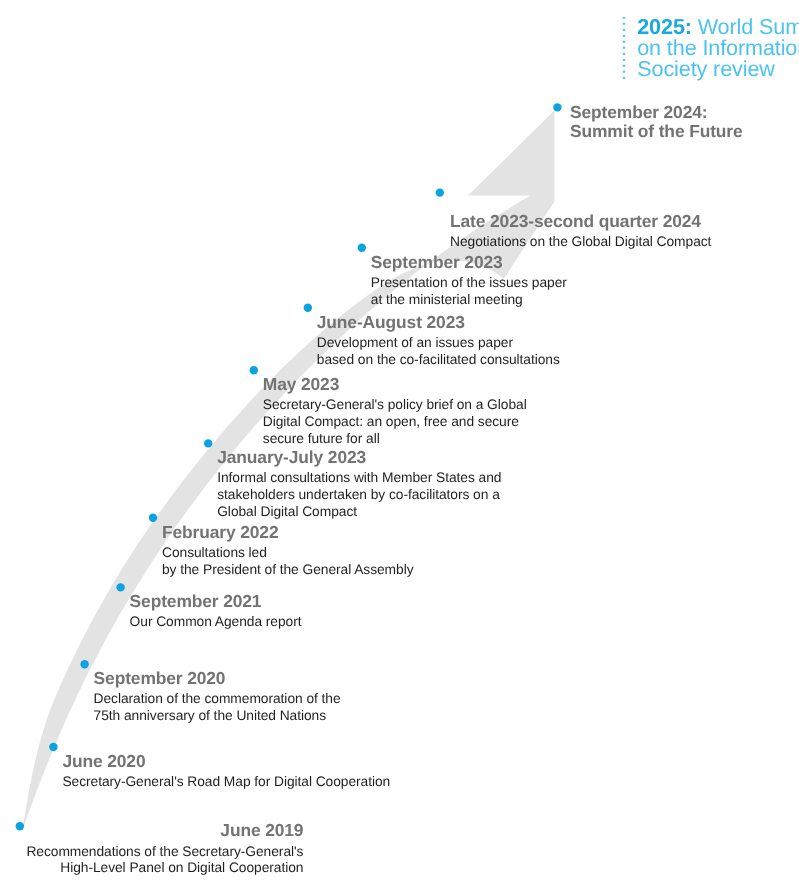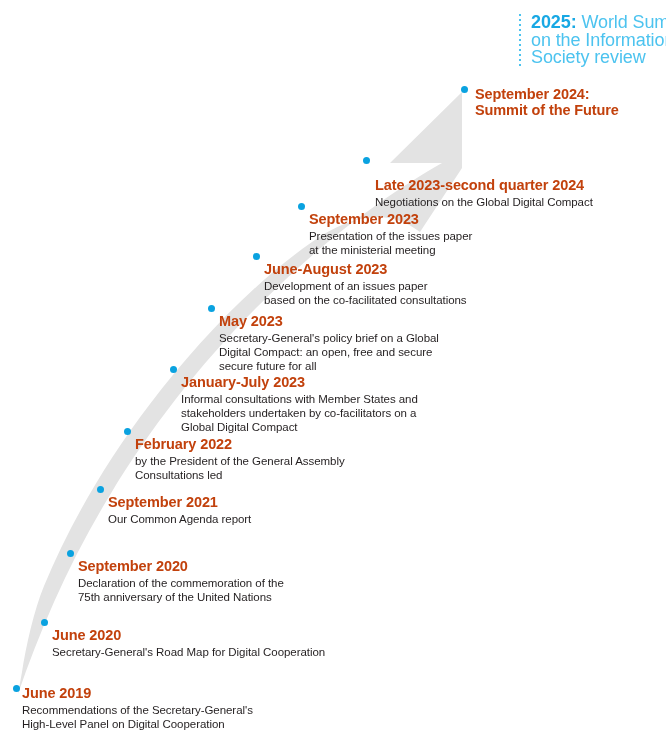--- a/index.html
+++ b/index.html
@@ -32,21 +32,21 @@
   .milestone-dot {
     position: absolute;
     width: 7px;
     height: 7px;
     border-radius: 50%;
     background: #0aa2e0;
   }
   .milestone-heading {
     font-size: 14.5px;
     font-weight: bold;
-    color: #c2410c;
+    color: #737373;
     line-height: 17px;
     letter-spacing: -0.1px;
   }
   .milestone-heading.two-line {
     line-height: 16px;
   }
   .milestone-desc {
     font-size: 11.5px;
     font-weight: normal;
     color: #231f20;
@@ -185,22 +185,22 @@
         <span>Global Digital Compact</span>
       </div>
     </div>
   </div>
 
   <div class="milestone" style="left:124px; top:428px;">
     <div class="milestone-dot" style="left:0px; top:0px;"></div>
     <div style="margin-left:11px; margin-top:8px;">
       <div class="milestone-heading">February 2022</div>
       <div class="milestone-desc">
+        <span>Consultations led</span>
         <span>by the President of the General Assembly</span>
-        <span>Consultations led</span>
       </div>
     </div>
   </div>
 
   <div class="milestone" style="left:97px; top:486px;">
     <div class="milestone-dot" style="left:0px; top:0px;"></div>
     <div style="margin-left:11px; margin-top:8px;">
       <div class="milestone-heading">September 2021</div>
       <div class="milestone-desc">
         <span>Our Common Agenda report</span>
@@ -224,21 +224,21 @@
     <div style="margin-left:11px; margin-top:8px;">
       <div class="milestone-heading">June 2020</div>
       <div class="milestone-desc">
         <span>Secretary-General's Road Map for Digital Cooperation</span>
       </div>
     </div>
   </div>
 
   <div class="milestone" style="left:13px; top:685px;">
     <div class="milestone-dot" style="left:0px; top:0px;"></div>
-    <div style="margin-left:9px; margin-top:0px;">
+    <div style="margin-left:9px; margin-top:0px;text-align:right;">
       <div class="milestone-heading">June 2019</div>
       <div class="milestone-desc">
         <span>Recommendations of the Secretary-General's</span>
         <span>High-Level Panel on Digital Cooperation</span>
       </div>
     </div>
   </div>
 
 </div>
 

